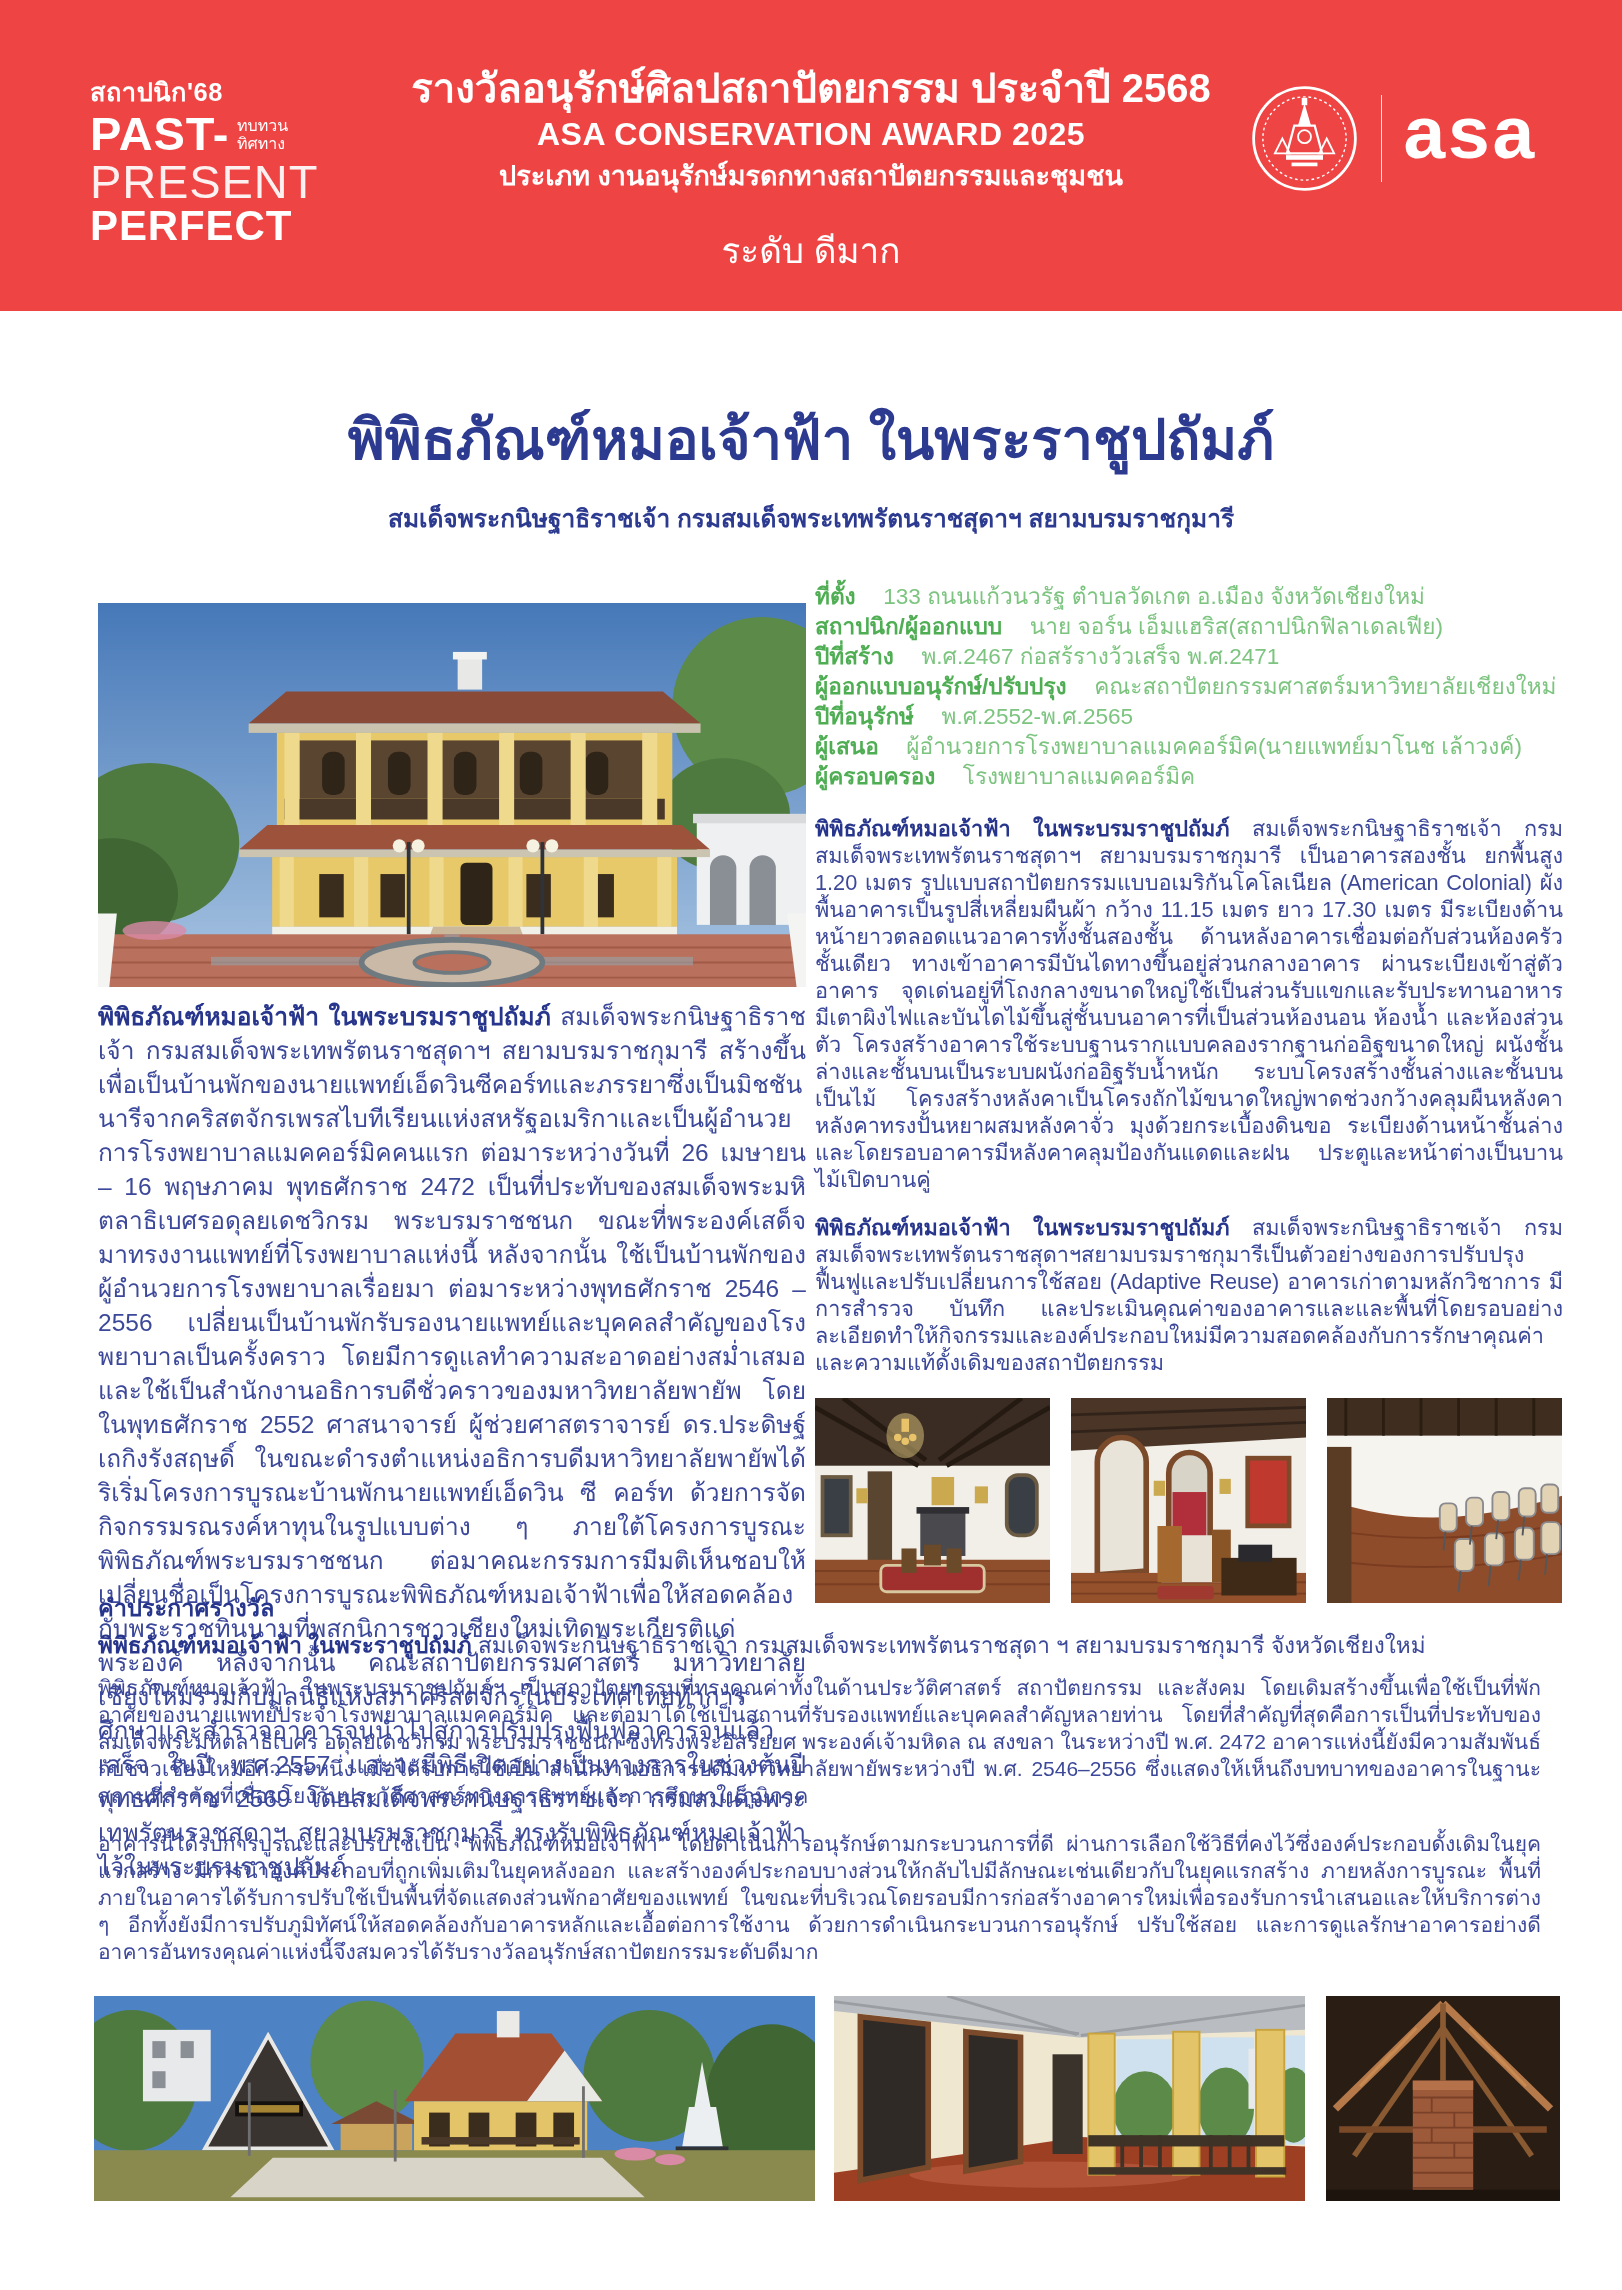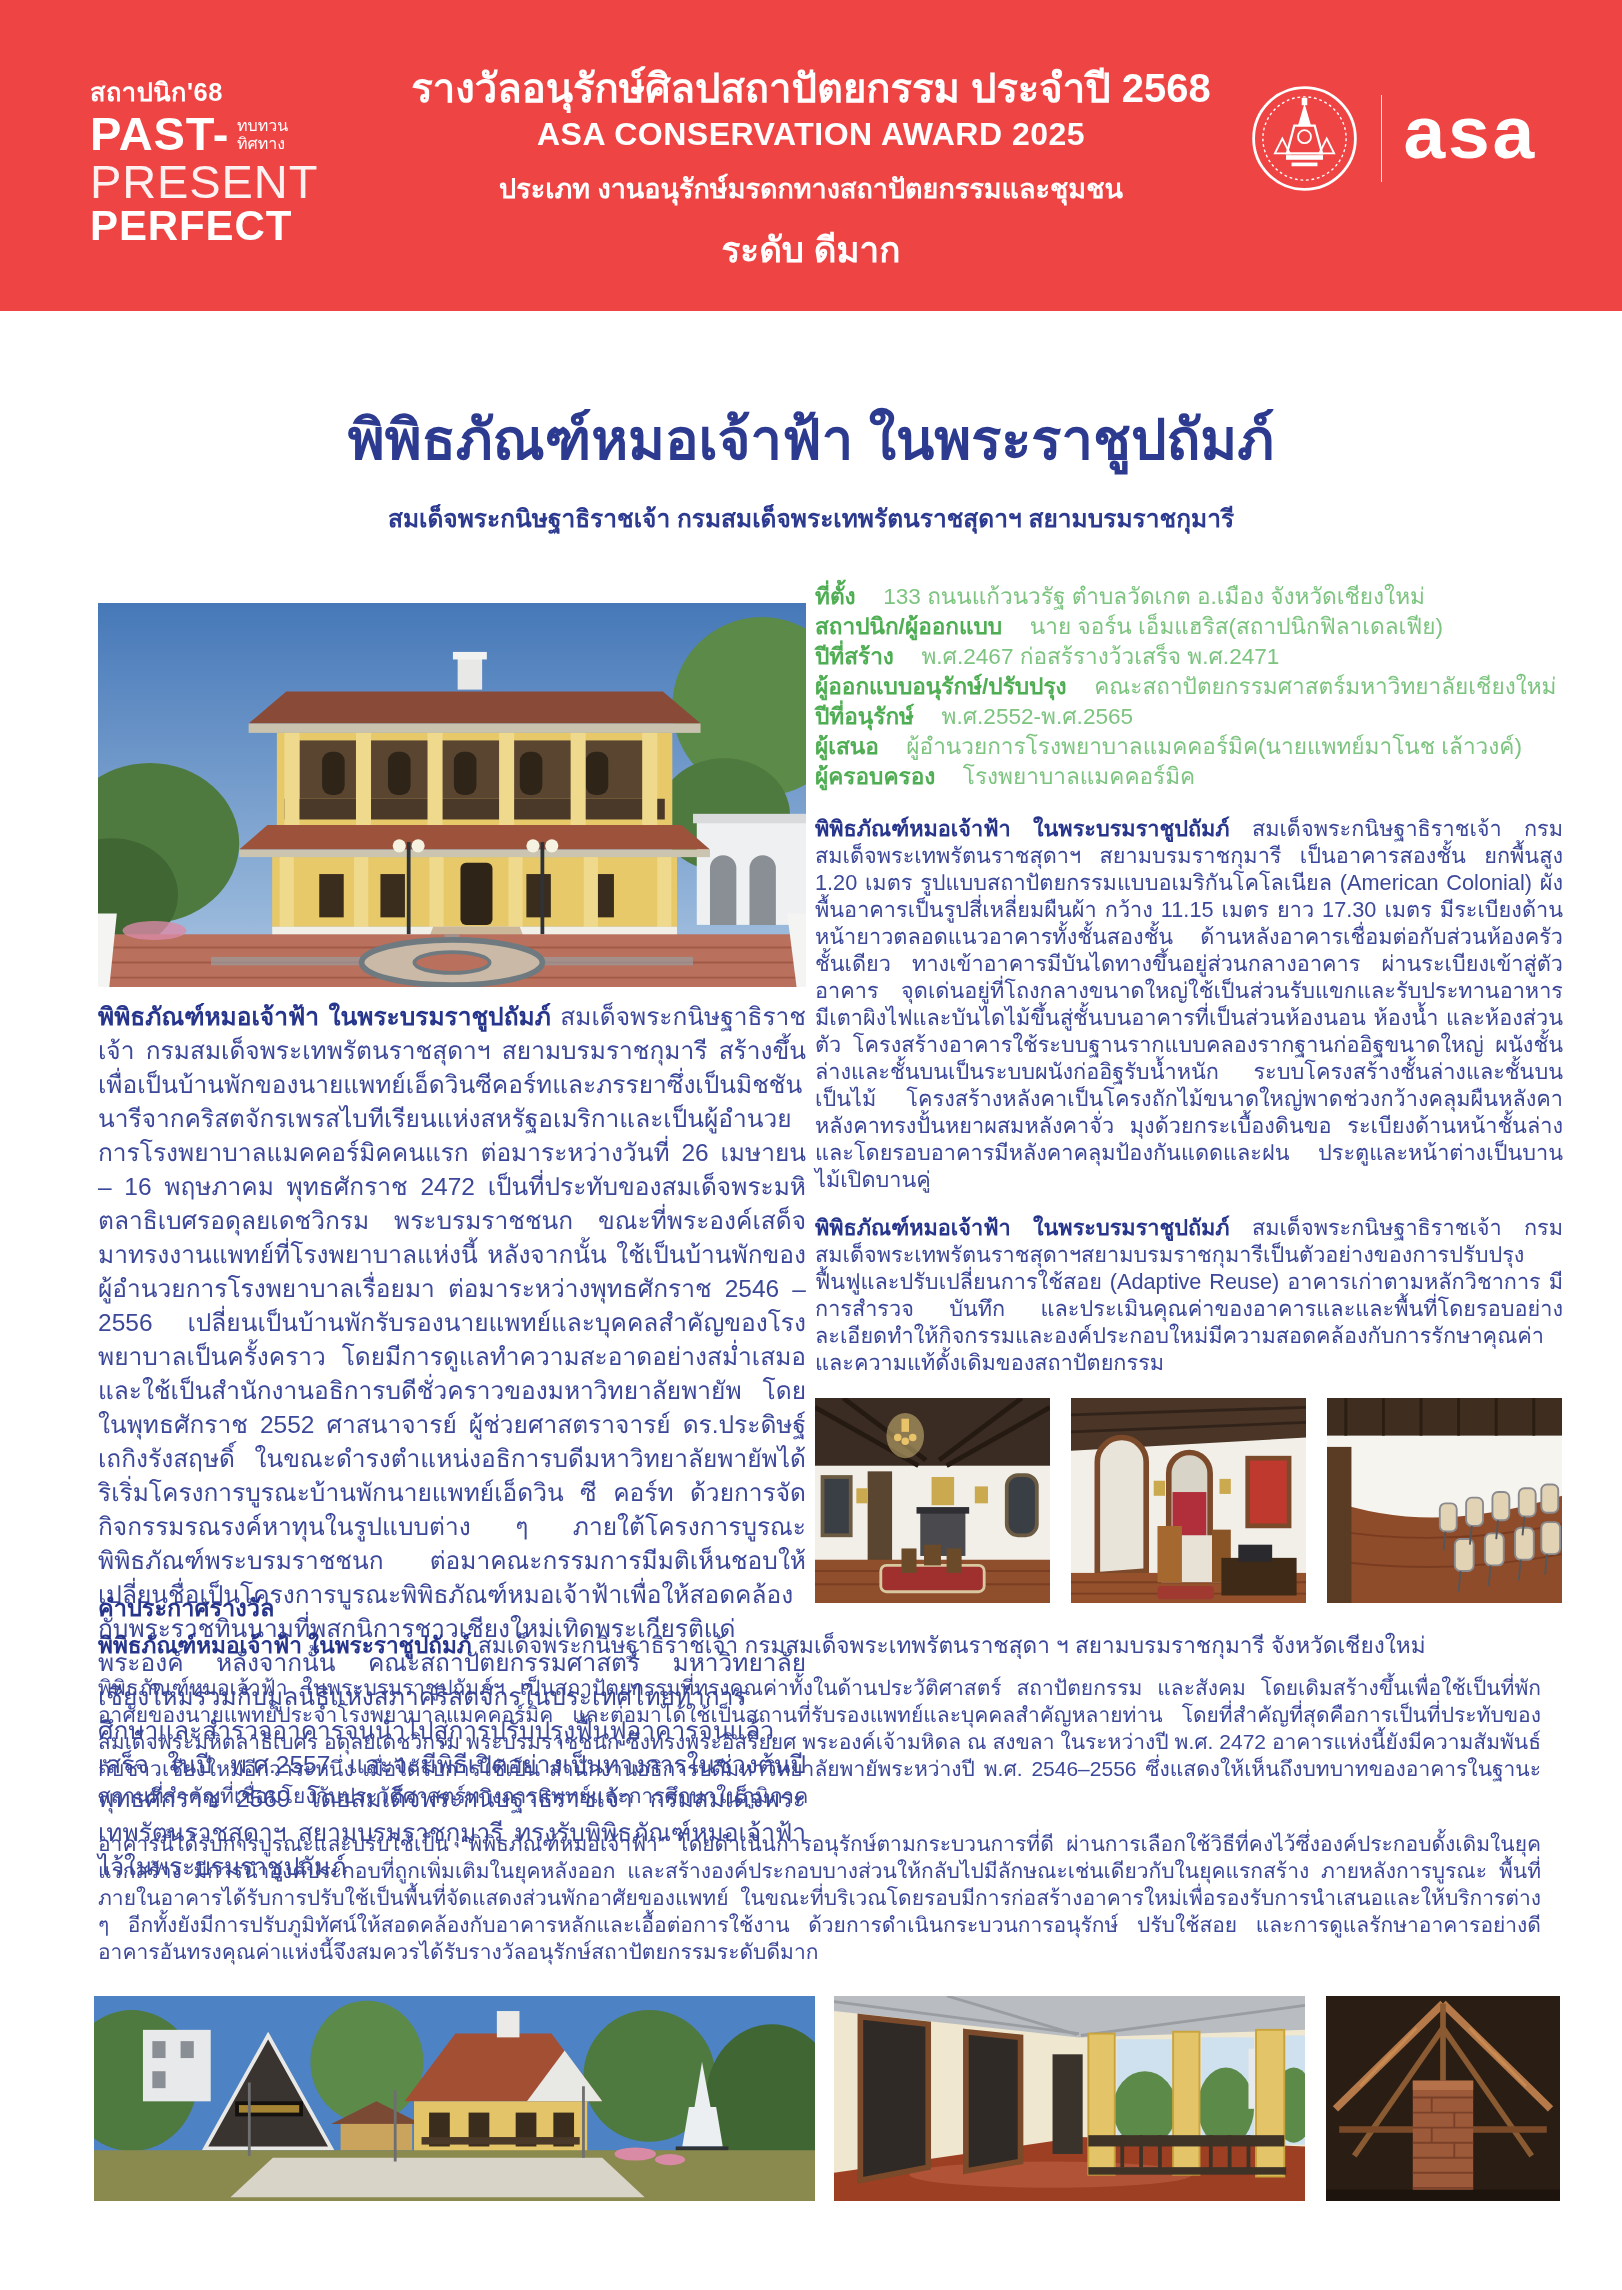--- a/index.html
+++ b/index.html
@@ -11,22 +11,22 @@
   .logo-block{position:absolute;left:90px;top:79px;line-height:1.05;}
   .logo-top{font-size:25.4px;font-weight:700;margin-bottom:3.8px;letter-spacing:0.5px;}
   .logo-row{display:flex;align-items:flex-start;gap:7.5px;}
   .logo-past{font-size:47px;font-weight:700;letter-spacing:0.9px;}
   .logo-side{display:flex;flex-direction:column;font-size:16px;line-height:1.15;padding-top:7.5px;}
   .logo-present{font-size:47px;font-weight:400;opacity:.92;letter-spacing:0.9px;margin-top:-1.9px;}
   .logo-perfect{font-size:42px;font-weight:800;letter-spacing:0.9px;margin-top:-1.9px;}
   .band-titles{position:absolute;left:50%;transform:translateX(-50%);top:62px;width:998px;text-align:center;}
   .bt1{font-size:40px;font-weight:700;line-height:1.3;}
   .bt2{font-size:32px;font-weight:700;line-height:1.25;letter-spacing:0.5px;}
-  .bt3{font-size:27px;font-weight:600;margin-top:13px;}
-  .bt4{font-size:35px;font-weight:700;margin-top:12px;}
+  .bt3{font-size:27px;font-weight:600;}
+  .bt4{font-size:35px;font-weight:400;margin-top:26px;}
   .band-logos{position:absolute;right:85px;top:83px;display:flex;align-items:center;gap:21px;}
   .seal{width:111px;height:111px;}
   .band-divider{width:1.9px;height:87px;background:rgba(255,255,255,.85);}
   .asa-word{font-size:75px;font-weight:800;letter-spacing:2.8px;line-height:1;padding-bottom:13px;}
 
   
   .page-title{position:absolute;left:0;top:395px;width:1622px;text-align:center;color:#2c3a90;font-weight:700;font-size:56px;}
   .page-subtitle{position:absolute;left:0;top:499px;width:1622px;text-align:center;color:#2c3a90;font-weight:700;font-size:24.5px;}
 
   

